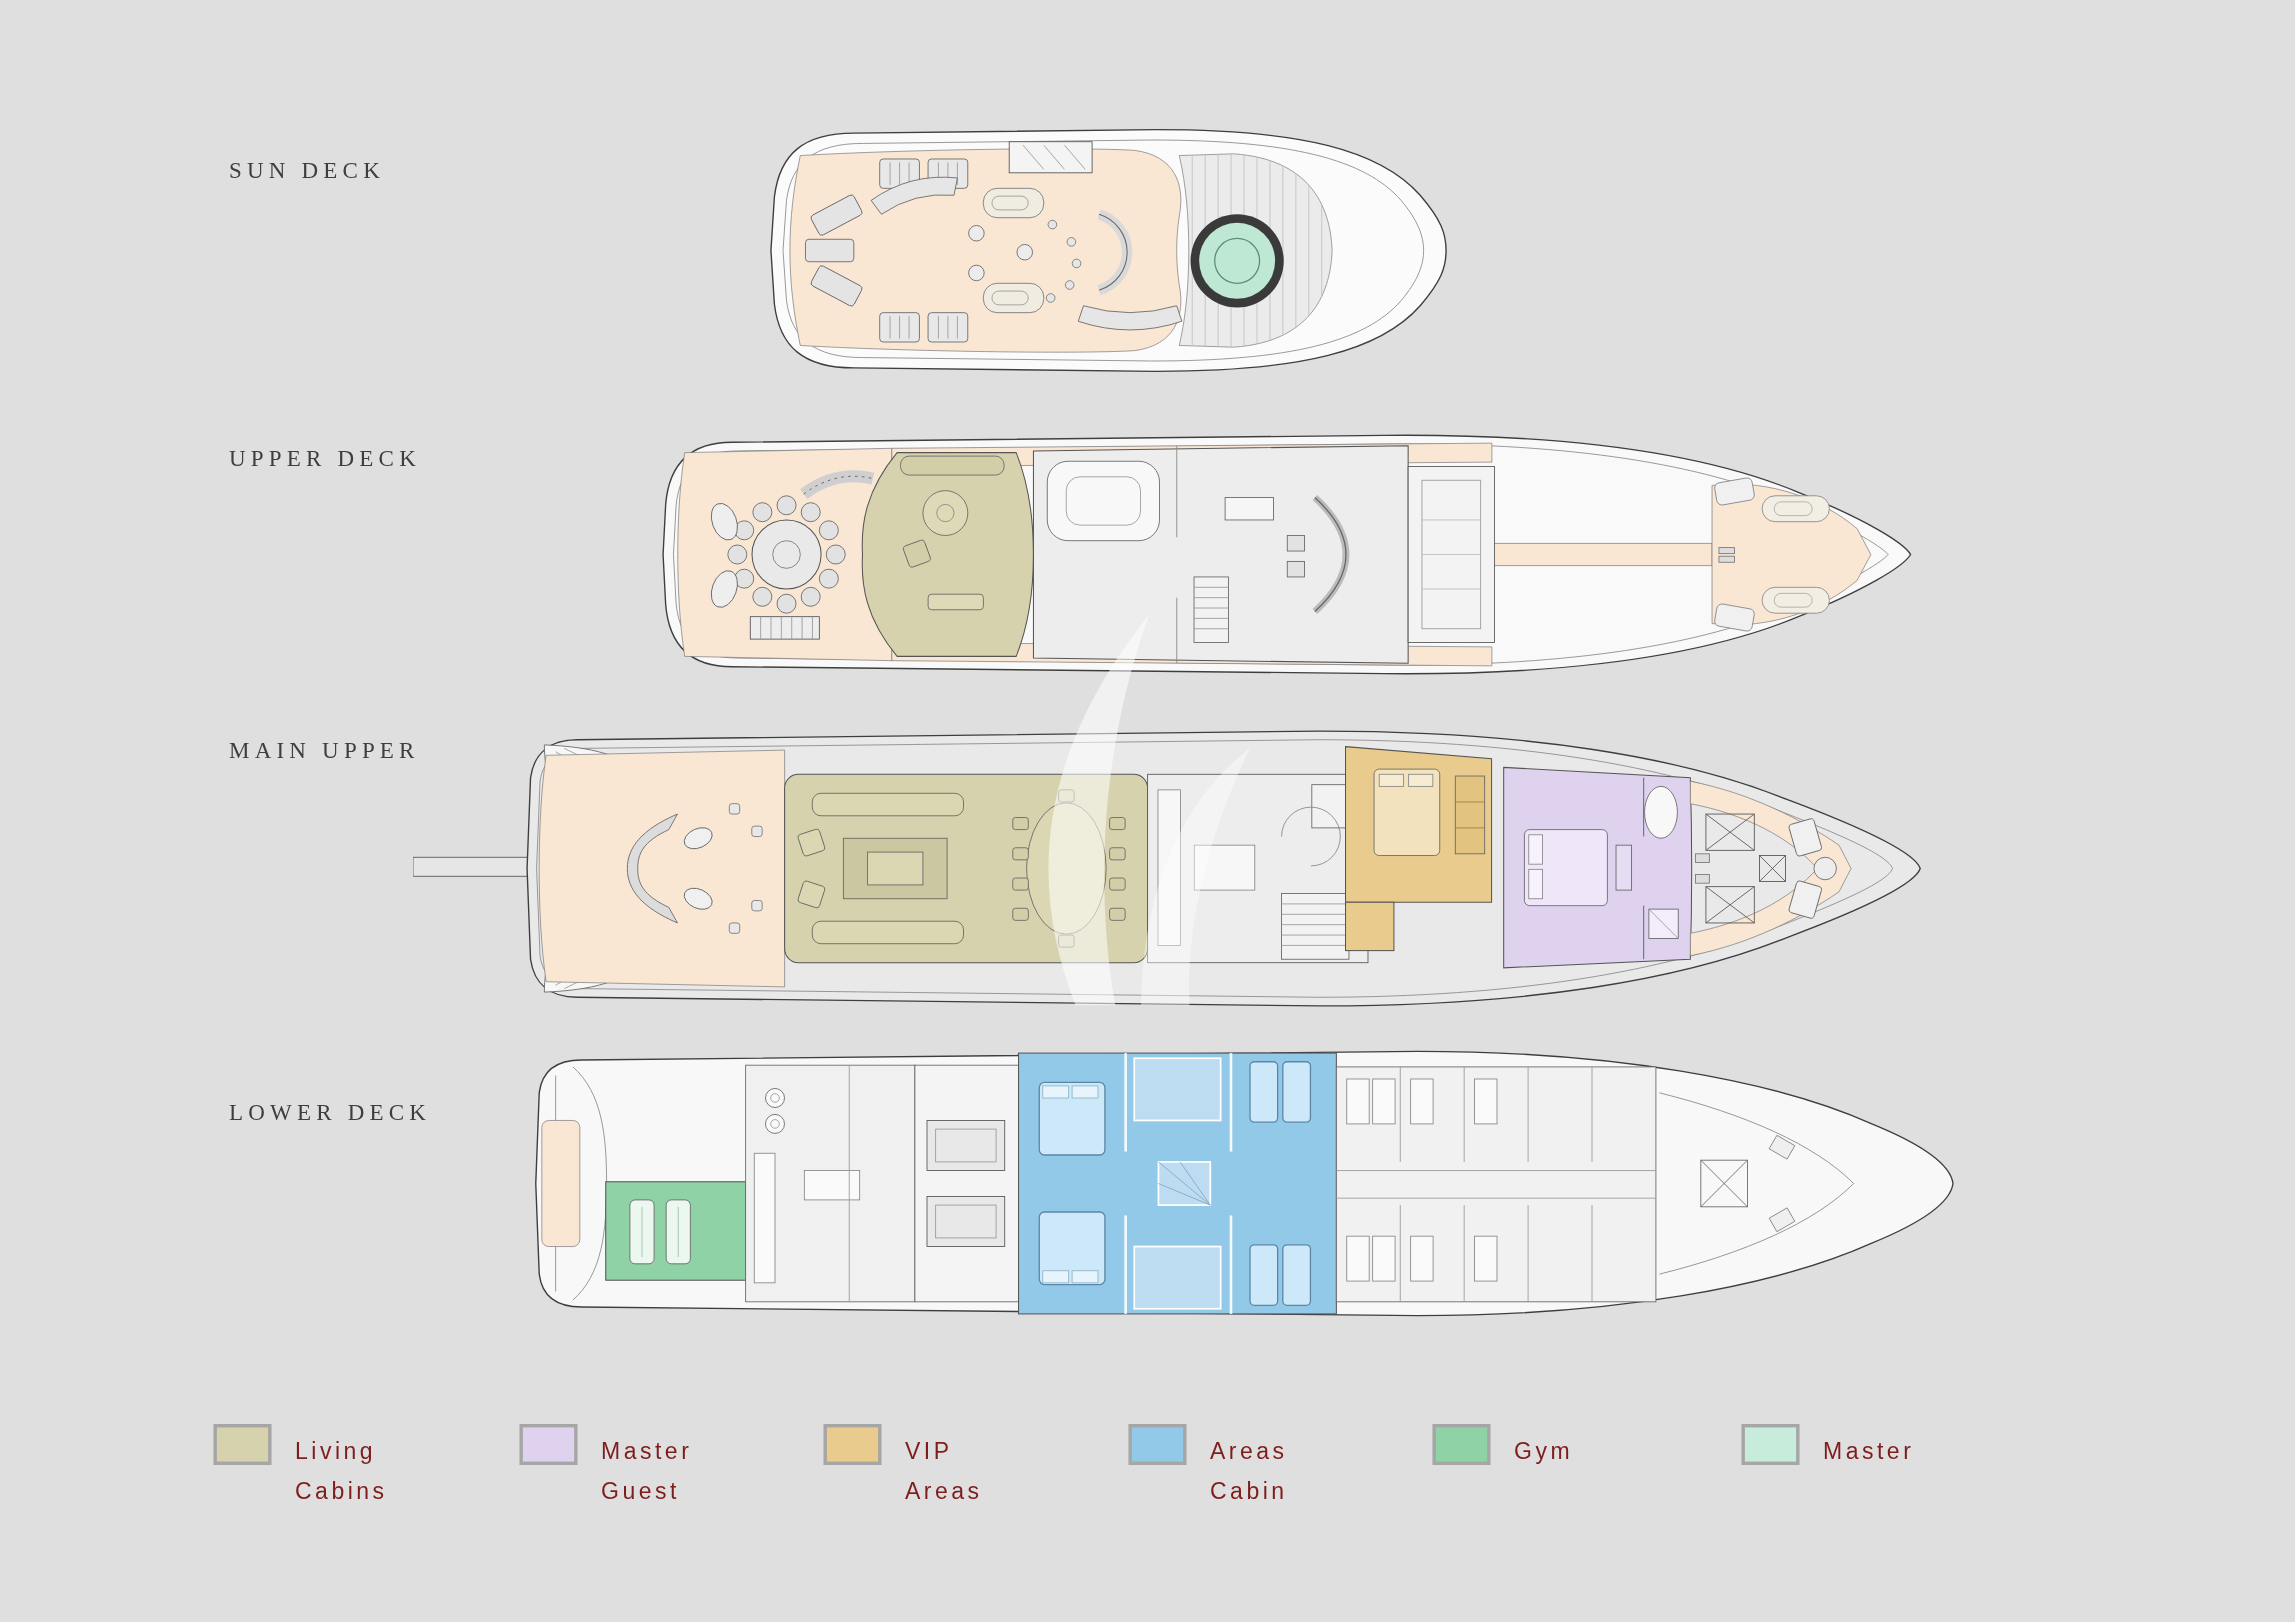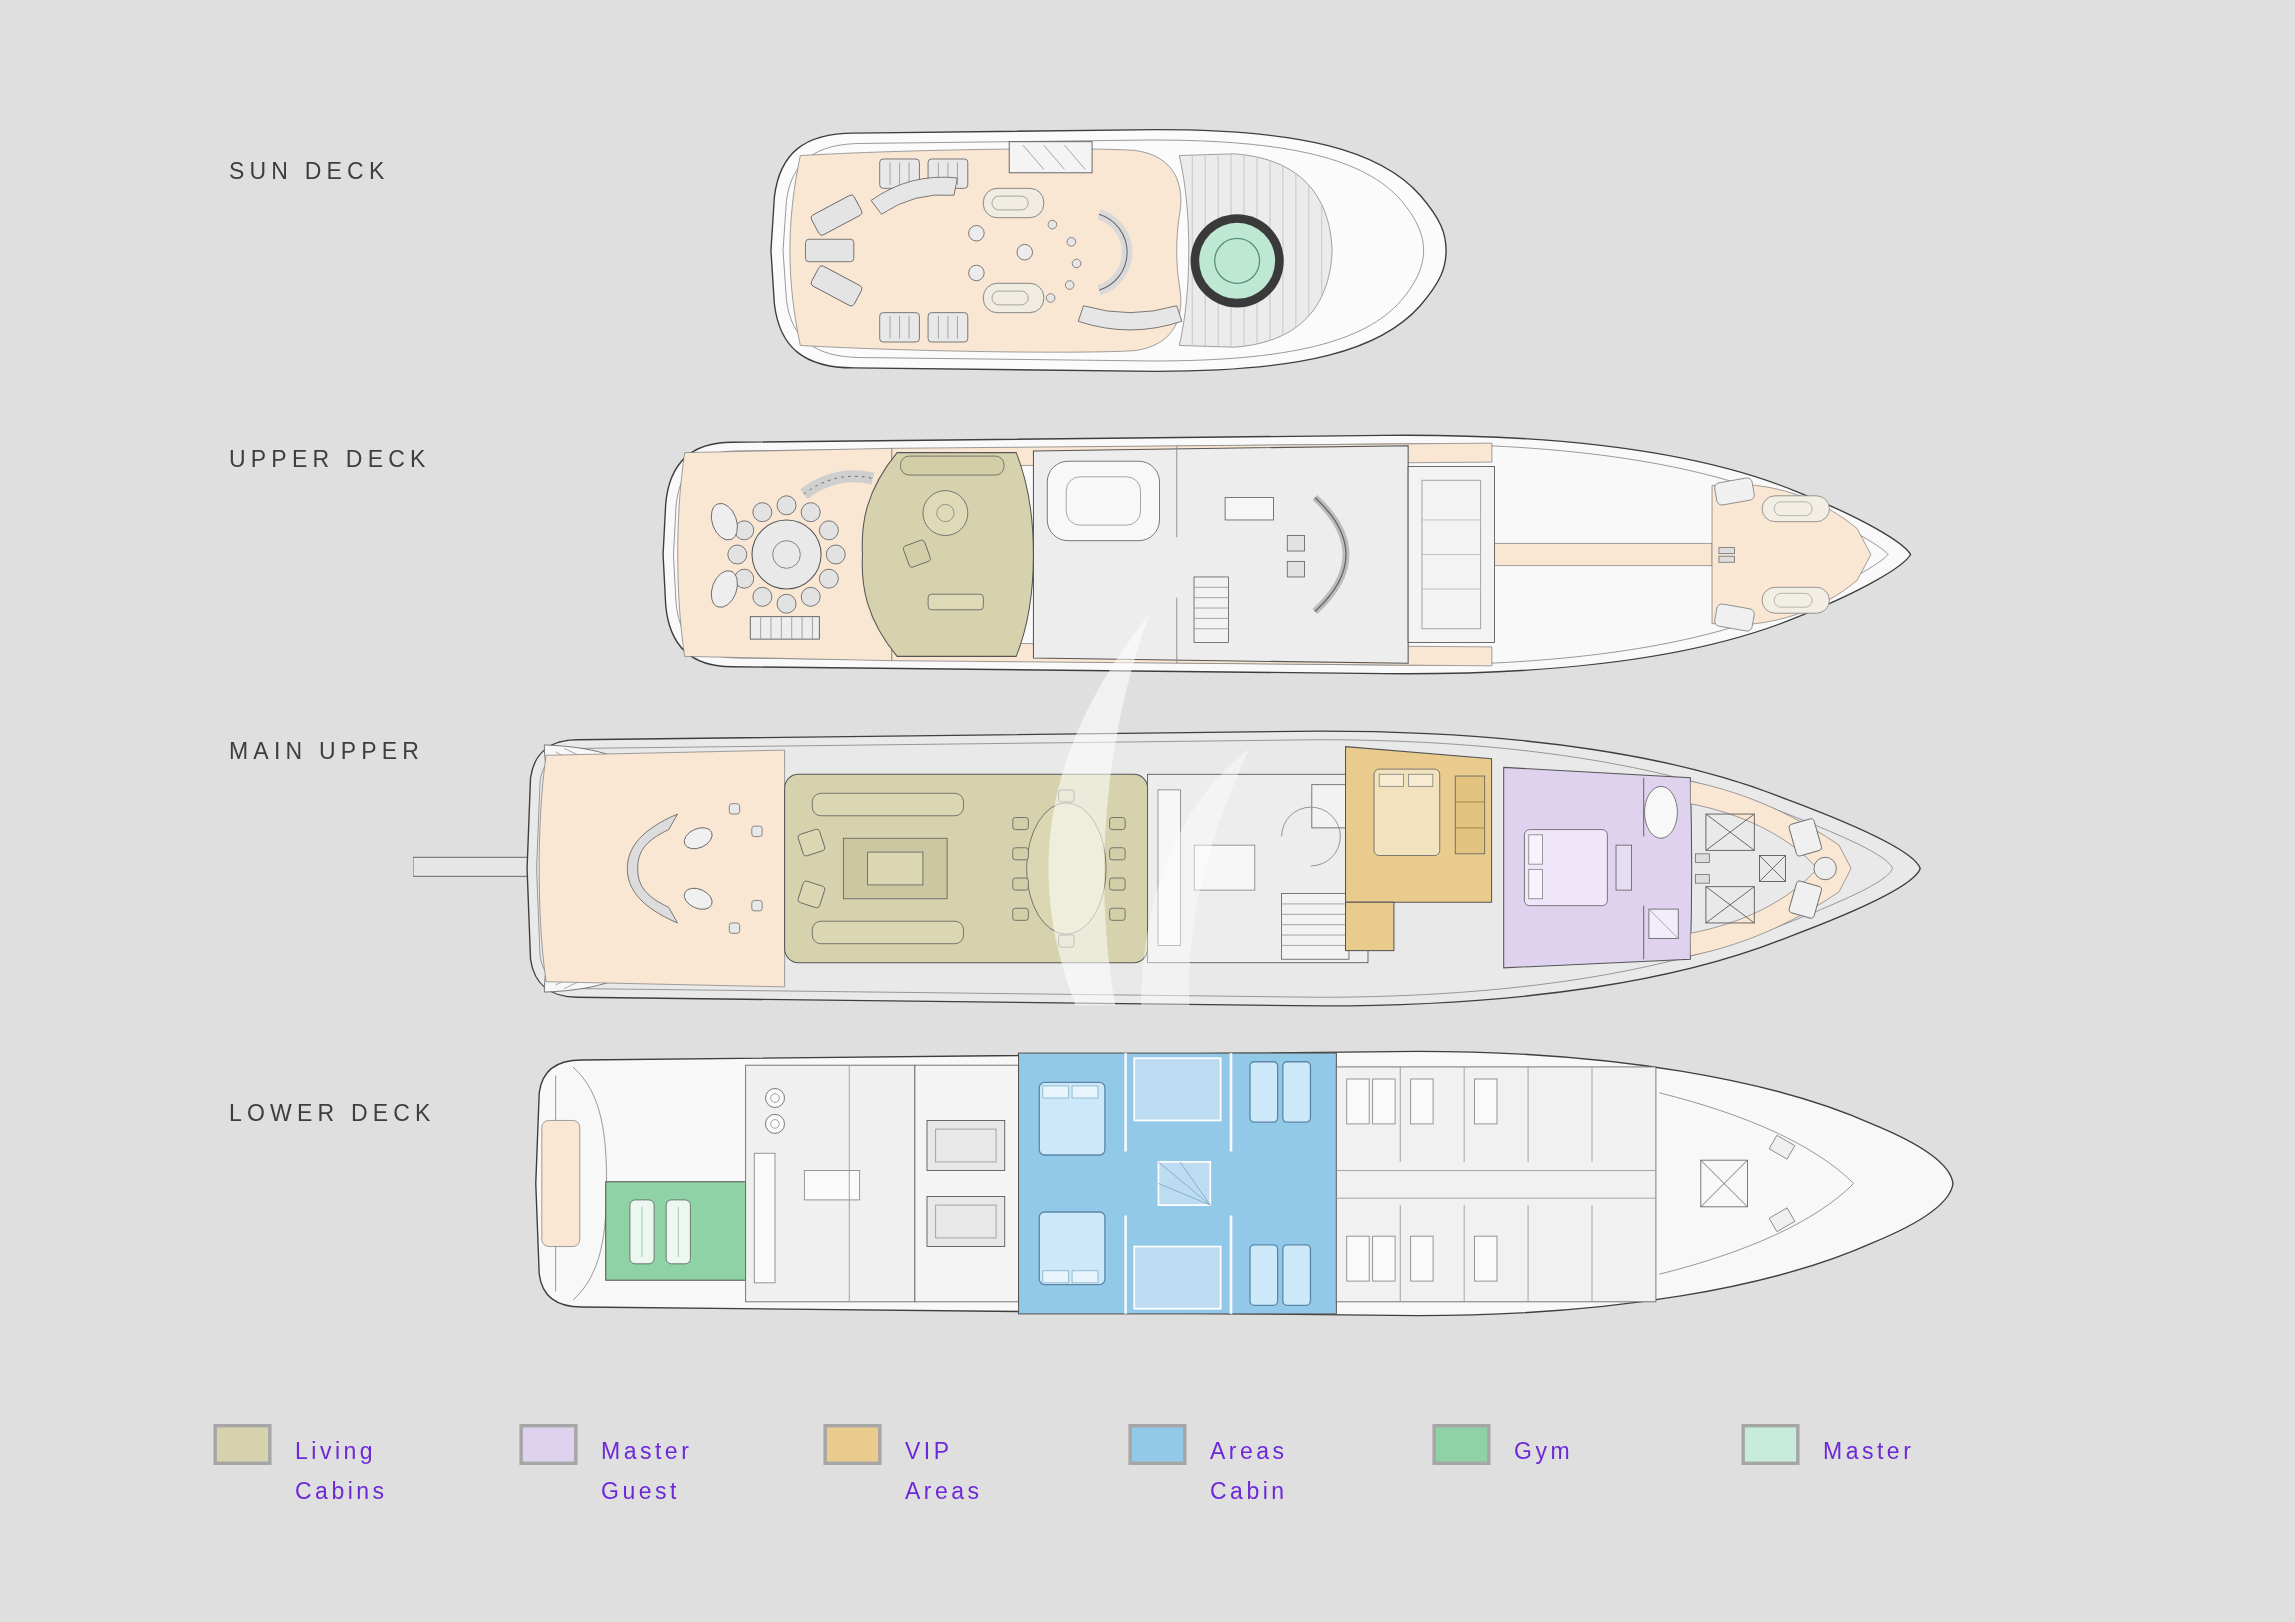--- a/index.html
+++ b/index.html
@@ -5,28 +5,29 @@
   html,body{margin:0;padding:0;}
   body{
     width:2295px;height:1622px;position:relative;overflow:hidden;
     background:#dfdfdf;
     font-family:"Liberation Sans","DejaVu Sans",sans-serif;
   }
   .deck-label{
     position:absolute;left:229px;
     font-size:23px;letter-spacing:5.2px;color:#3e3e3e;
     white-space:nowrap;
+    font-family:Liberation Serif, serif;
   }
   .deck-svg{position:absolute;}
   .legend{position:absolute;top:0;left:0;width:100%;height:0;}
   .legend-item{position:absolute;top:1424px;}
   .legend-swatch{position:absolute;top:0;left:0;}
   .legend-text{
     position:absolute;left:82px;top:7px;
-    font-size:23px;letter-spacing:3.5px;color:#6d28d9;line-height:40px;
+    font-size:23px;letter-spacing:3.5px;color:#7f1d1d;line-height:40px;
     white-space:nowrap;
   }
   .wm{position:absolute;left:946px;top:601px;}
 </style>
 </head>
 <body>
 
 <div class="deck-label" style="top:158px">SUN DECK</div>
 <div class="deck-label" style="top:446px">UPPER DECK</div>
 <div class="deck-label" style="top:738px">MAIN UPPER</div>

